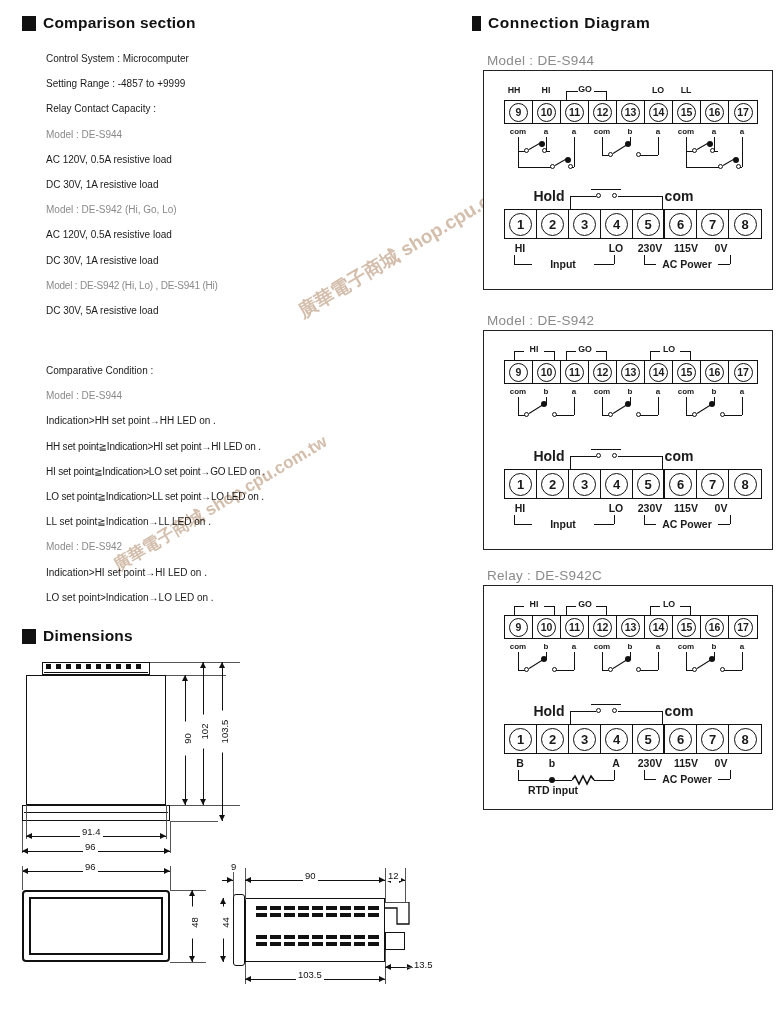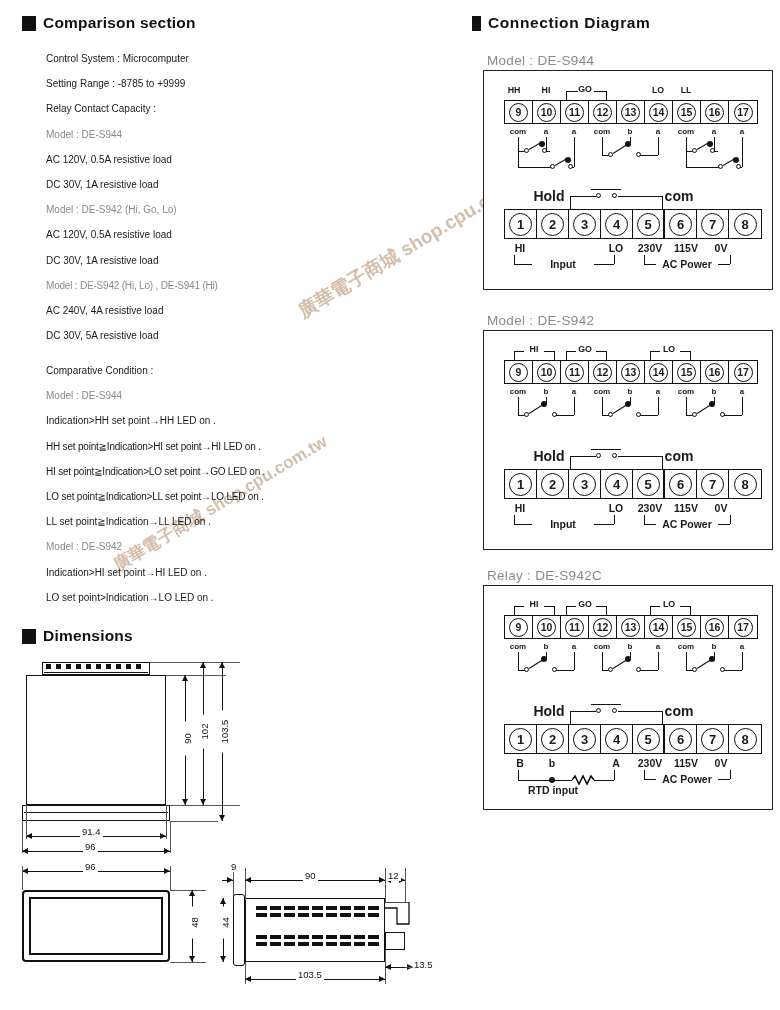--- a/index.html
+++ b/index.html
@@ -80,30 +80,29 @@
   <div class="wm" style="left:300px;top:300px;">廣華電子商城 shop.cpu.com.tw</div>
   <div class="wm wm2" style="left:115px;top:555px;">廣華電子商城 shop.cpu.com.tw</div>
 
   <div class="sec-head" style="left:22px;top:14px;">
     <span class="marker"></span>
     <span class="txt">Comparison section</span>
   </div>
 
   <div class="spec" style="top:46px;">
     <div class="row">Control System   : Microcomputer</div>
-    <div class="row">Setting Range  : -8785 to +9999</div>
+    <div class="row">Setting Range  : -4857 to +9999</div>
     <div class="row">Relay Contact Capacity   :</div>
     <div class="row gray">Model : DE-S944</div>
     <div class="row">AC 120V, 0.5A resistive load</div>
     <div class="row">DC 30V, 1A resistive load</div>
     <div class="row gray">Model : DE-S942 (Hi, Go, Lo)</div>
     <div class="row">AC 120V, 0.5A resistive load</div>
     <div class="row">DC 30V, 1A resistive load</div>
     <div class="row gray tight">Model : DE-S942 (Hi, Lo) , DE-S941 (Hi)</div>
-    <div class="row">AC 240V, 4A resistive load</div>
     <div class="row">DC 30V, 5A resistive load</div>
   </div>
 
   <div class="spec" style="top:358px;">
     <div class="row">Comparative Condition   :</div>
     <div class="row gray">Model : DE-S944</div>
     <div class="row">Indication&gt;HH set point→HH LED on .</div>
     <div class="row tight">HH set point≧Indication&gt;HI set point→HI LED on .</div>
     <div class="row tight">HI set point≧Indication&gt;LO set point→GO LED on .</div>
     <div class="row tight">LO set point≧Indication&gt;LL set point→LO LED on .</div>

